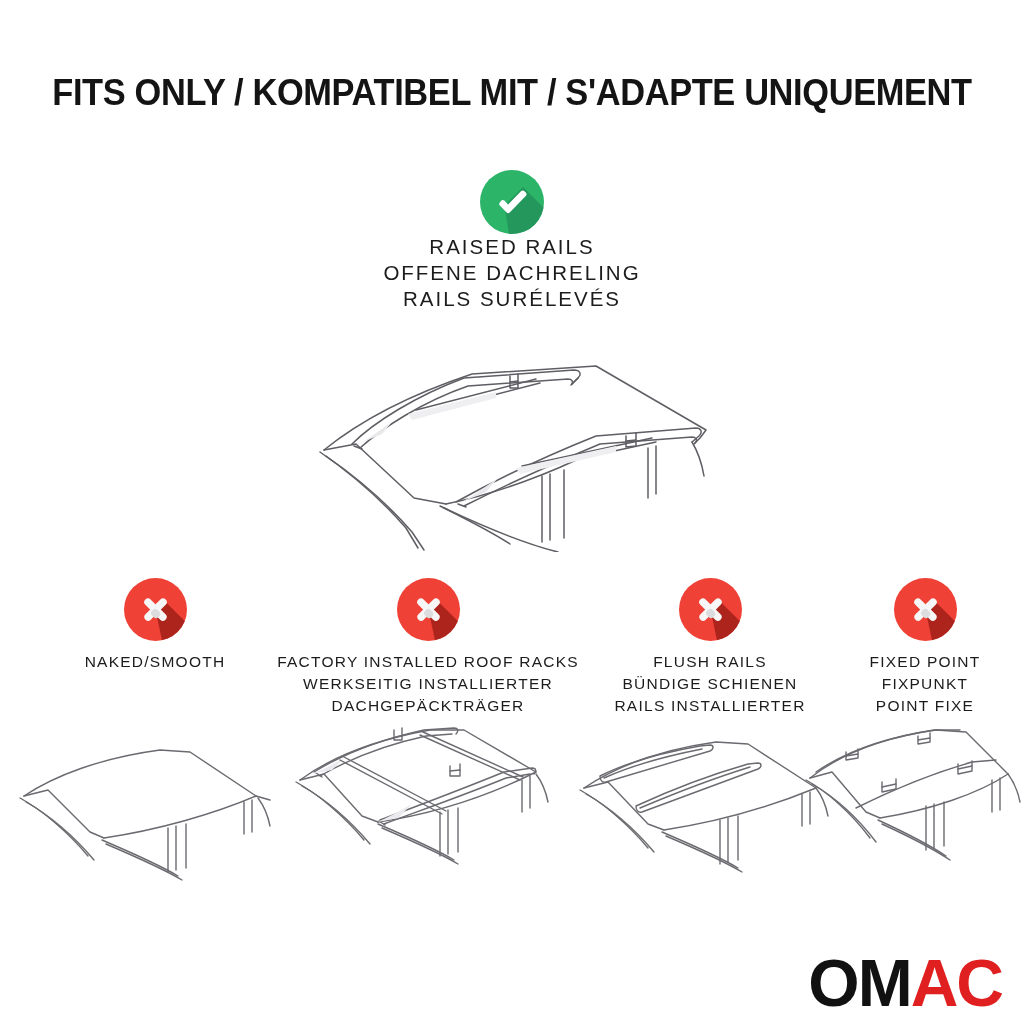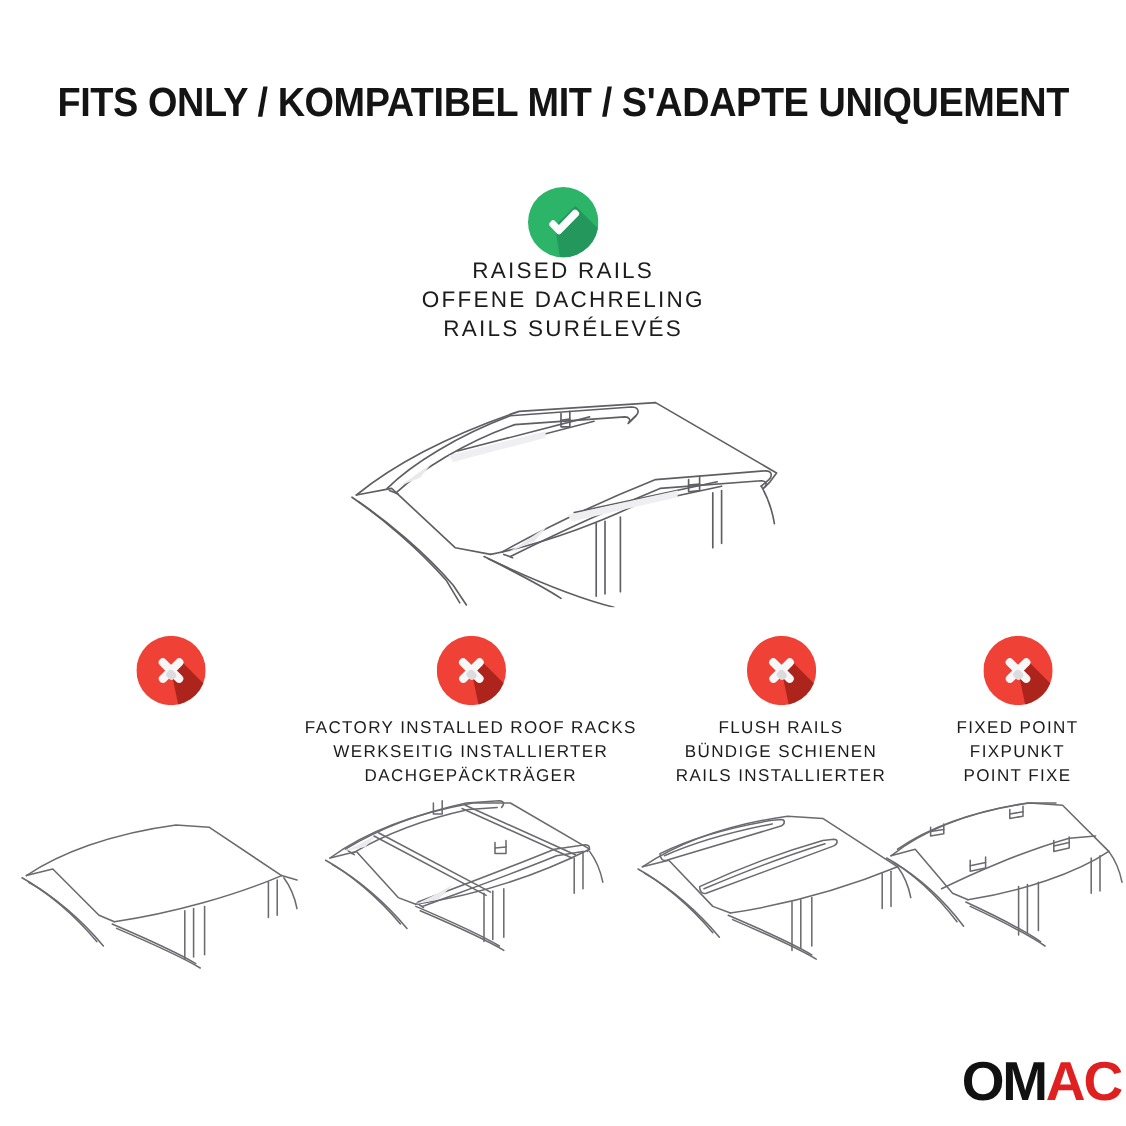--- a/index.html
+++ b/index.html
@@ -102,28 +102,28 @@
   #col-fixed  { left: 830px; width: 190px; }
 
   #roof-naked   { left: 8px;   top: 740px; width: 276px; height: 175px; }
   #roof-factory { left: 282px; top: 722px; width: 296px; height: 195px; }
   #roof-flush   { left: 570px; top: 734px; width: 276px; height: 180px; }
   #roof-fixed   { left: 800px; top: 722px; width: 224px; height: 190px; }
 
   
   #brand-logo {
     position: absolute;
-    right: 5px;
+    right: 22px;
     bottom: 18px;
     height: 46px;
     display: flex;
     align-items: baseline;
     font-family: "Liberation Sans", sans-serif;
     font-weight: bold;
-    font-size: 50px;
+    font-size: 66px;
     letter-spacing: -2px;
     line-height: 46px;
   }
   #brand-logo .om { color: #111111; }
   #brand-logo .ac { color: #e02020; }
 </style>
 </head>
 <body>
 
 <div id="main-title">FITS ONLY / KOMPATIBEL MIT / S'ADAPTE UNIQUEMENT</div>
@@ -210,20 +210,21 @@
         <path d="M32 32 L41 23 L70 52 L70 70 L40 70 Z" fill="#9e1f17" opacity="0.82"></path>
       </g>
       <g fill="#f7f7f7">
         <rect x="17.5" y="28.3" width="29" height="7.6" rx="3.8" transform="rotate(45 32 32)"></rect>
         <rect x="17.5" y="28.3" width="29" height="7.6" rx="3.8" transform="rotate(-45 32 32)"></rect>
       </g>
       <rect x="30.5" y="30.8" width="9" height="8" rx="3.4" transform="rotate(45 32 32)" fill="#dcdcdf"></rect>
     </svg>
   </div>
   <div class="labels">
+    <div class="lbl">NAKED/SMOOTH</div>
   </div>
 </div>
 
 <div class="col-roof" id="roof-naked">
   <svg viewBox="0 0 276 175" fill="none" stroke="#6a6a70" stroke-width="1.4" stroke-linecap="round" stroke-linejoin="round">
     <path d="M16 56 C46 36 92 18 152 10 L182 12 L248 56"></path>
     <path d="M16 56 L40 50 L82 92 L96 98"></path>
     <path d="M96 98 C150 90 206 74 248 56"></path>
     <path d="M248 56 L262 60"></path>
     <path d="M12 58 C34 70 60 92 80 116"></path>

